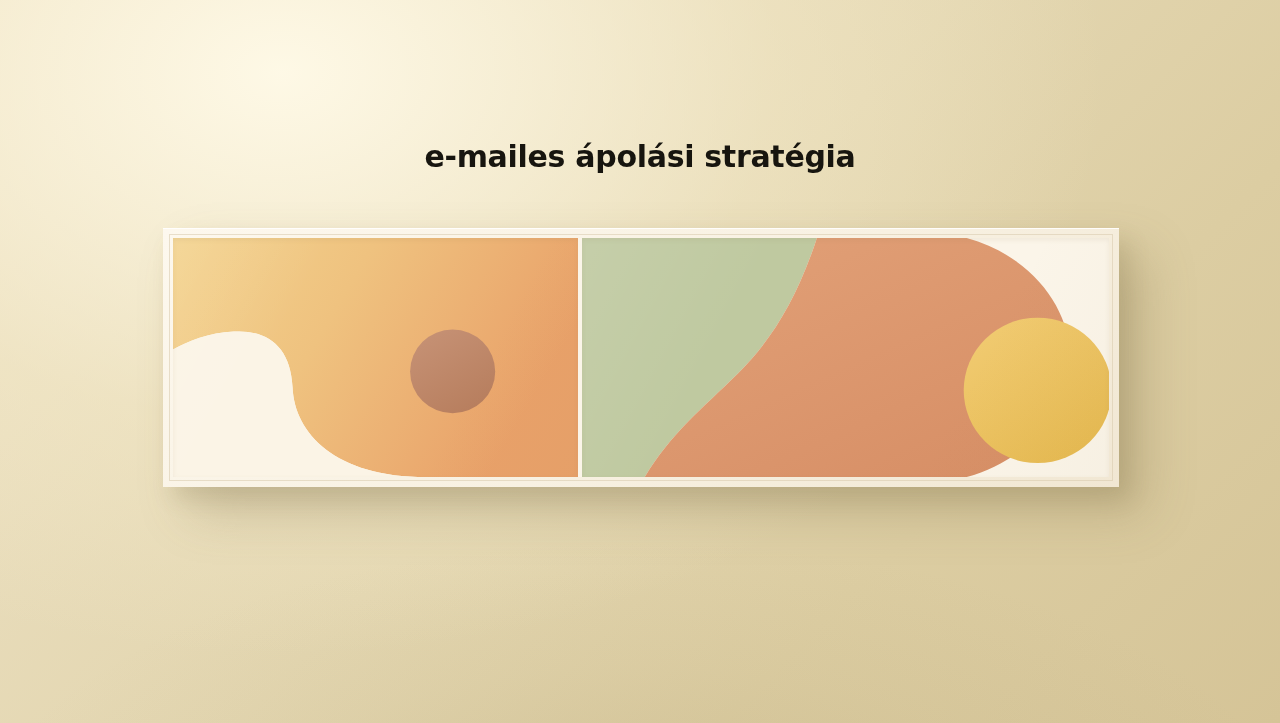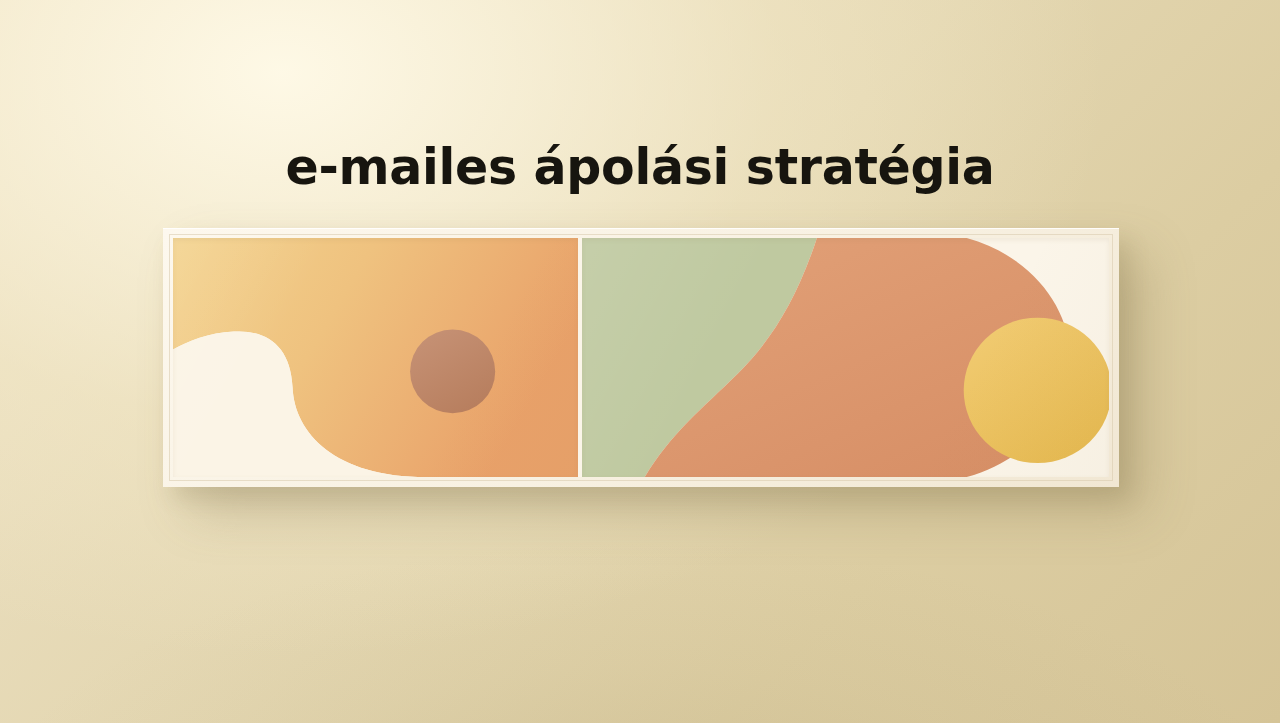--- a/index.html
+++ b/index.html
@@ -46,21 +46,21 @@
   }
 
   
   .title {
     position: absolute;
     left: 0;
     top: 139px;
     width: 1280px;
     text-align: center;
     font-family: "DejaVu Sans", sans-serif;
-    font-size: 49px;
+    font-size: 30px;
     font-weight: 700;
     letter-spacing: -0.3px;
     color: #17150f;
     z-index: 5;
     white-space: nowrap;
   }
 
   
   .artwork-frame {
     position: absolute;

